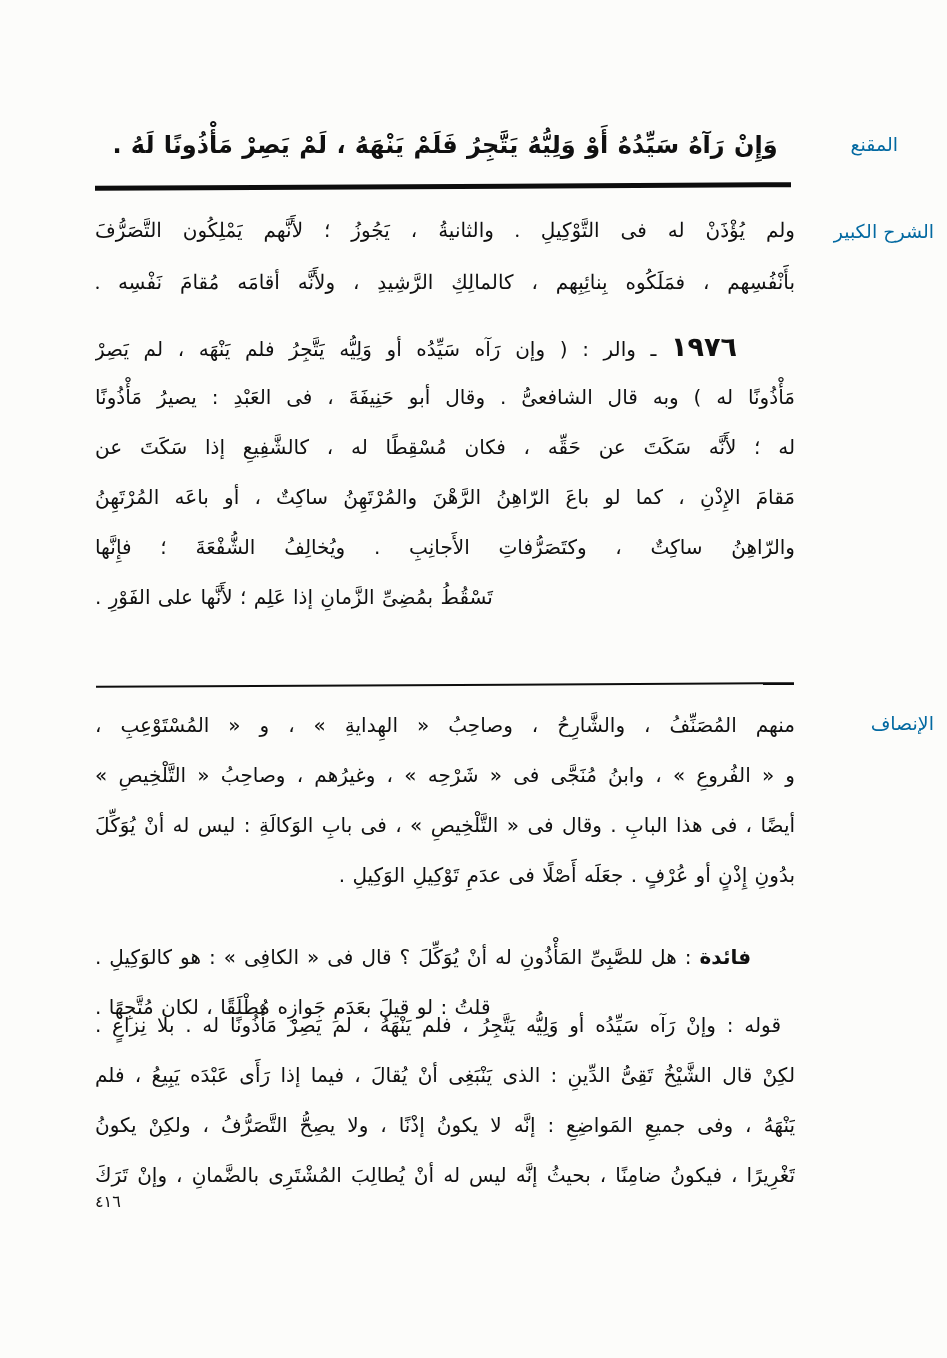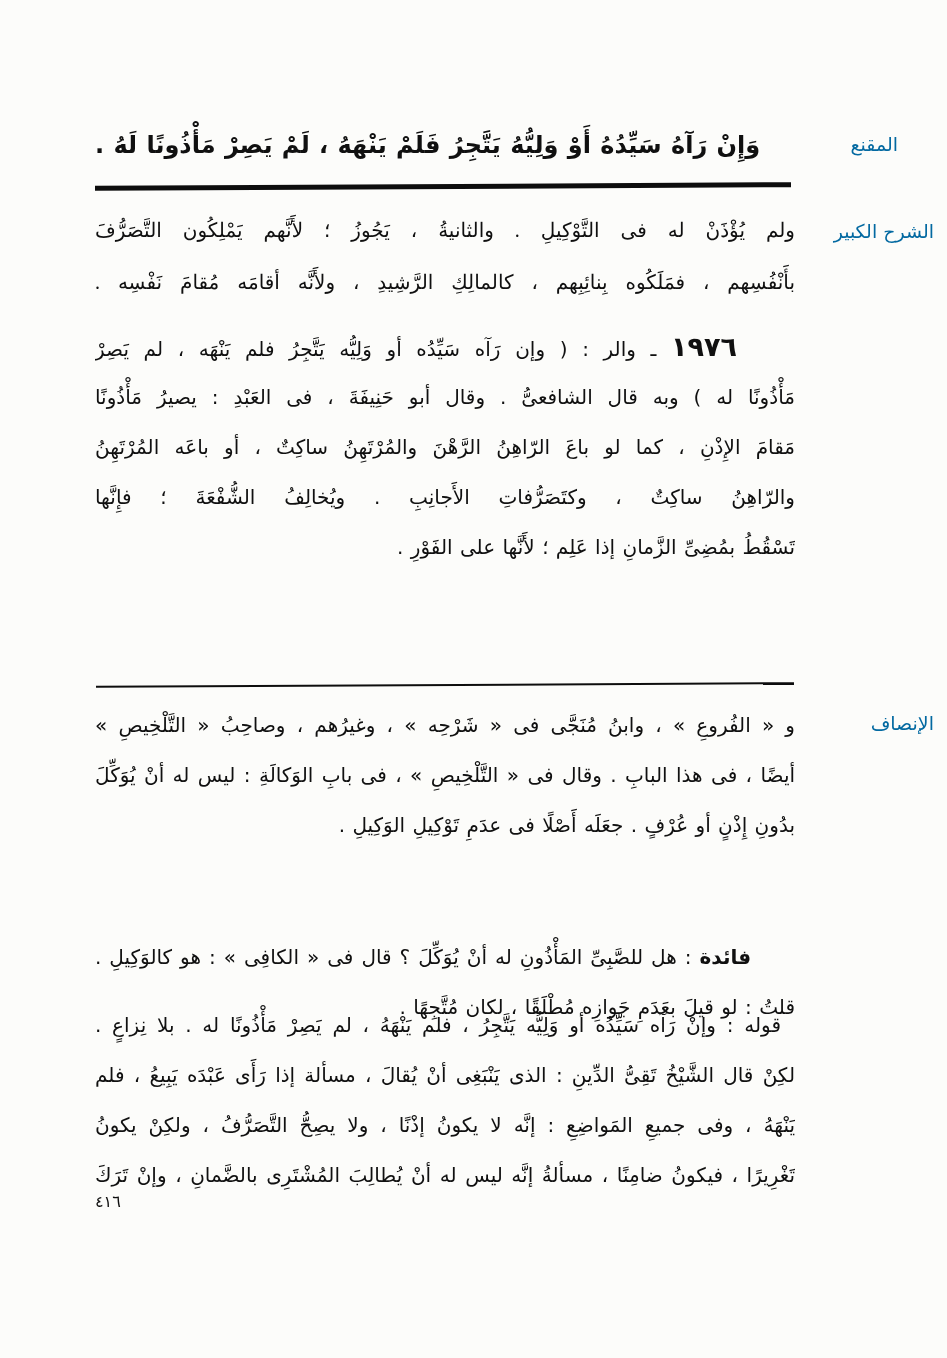--- a/index.html
+++ b/index.html
@@ -36,27 +36,27 @@
   }
   .line {
     height: 50px;
     line-height: 50px;
     overflow: hidden;
     font-size: 20px;
     word-spacing: 1px;
   }
   .just   { text-align: justify; text-align-last: justify; }
   .right  { text-align: right; }
-  .center { text-align: right; }
+  .center { text-align: left; }
 
   #matn-block { top: 116px; }
   #matn-block .line {
     height: 58px; line-height: 58px;
     font-weight: bold; font-size: 24px;
-    text-align: left;
+    text-align: center;
   }
 
   .rule { position: absolute; background: #0d0d0d; }
   #rule-top    { top: 184px; left: 95px; width: 696px; height: 5px; transform: rotate(-0.3deg); }
   #rule-middle { top: 684px; left: 96px; width: 698px; height: 2px; transform: rotate(-0.3deg); }
 
   #sharh-block  { top: 204px; }
   #sharh-block .line { height: 52px; line-height: 52px; font-family: Liberation Serif, serif; }
 
   #masala-block { top: 322px; }
@@ -103,43 +103,45 @@
     <div class="line just">ولم يُؤْذَنْ له فى التَّوْكِيلِ . والثانيةُ ، يَجُوزُ ؛ لأَنَّهم يَمْلِكُون التَّصَرُّفَ</div>
     <div class="line just">بأَنْفُسِهم ، فمَلَكُوه بِنائِبِهم ، كالمالِكِ الرَّشِيدِ ، ولأَنَّه أقامَه مُقامَ نَفْسِه .</div>
   </div>
 
   <div class="column" id="masala-block">
     <div class="line just masala-first">
       <span class="masala-number">١٩٧٦</span>
       <span>ـ والر : ( وإن رَآه سَيِّدُه أو وَلِيُّه يَتَّجِرُ فلم يَنْهَه ، لم يَصِرْ</span>
     </div>
     <div class="line just">مَأْذُونًا له ) وبه قال الشافعىُّ . وقال أبو حَنِيفَةَ ، فى العَبْدِ : يصيرُ مَأْذُونًا</div>
+    <div class="line just">له ؛ لأَنَّه سَكَتَ عن حَقِّه ، فكان مُسْقِطًا له ، كالشَّفِيعِ إذا سَكَتَ عن</div>
     <div class="line just">مَقامَ الإِذْنِ ، كما لو باعَ الرّاهِنُ الرَّهْنَ والمُرْتَهِنُ ساكِتٌ ، أو باعَه المُرْتَهِنُ</div>
     <div class="line just">والرّاهِنُ ساكِتٌ ، وكتَصَرُّفاتِ الأَجانِبِ . ويُخالِفُ الشُّفْعَةَ ؛ فإِنَّها</div>
     <div class="line center">تَسْقُطُ بمُضِىِّ الزَّمانِ إذا عَلِم ؛ لأَنَّها على الفَوْرِ .</div>
   </div>
 
   <div class="rule" id="rule-middle"></div>
 
   <div class="column" id="insaf-block">
+    <div class="line just">منهم المُصَنِّفُ ، والشَّارِحُ ، وصاحِبُ « الهِدايةِ » ، و « المُسْتَوْعِبِ ،</div>
     <div class="line just">و « الفُروعِ » ، وابنُ مُنَجَّى فى « شَرْحِه » ، وغيرُهم ، وصاحِبُ « التَّلْخِيصِ »</div>
     <div class="line just">أيضًا ، فى هذا البابِ . وقال فى « التَّلْخِيصِ » ، فى بابِ الوَكالَةِ : ليس له أنْ يُوَكِّلَ</div>
     <div class="line right">بدُونِ إِذْنٍ أو عُرْفٍ . جعَلَه أَصْلًا فى عدَمِ تَوْكِيلِ الوَكِيلِ .</div>
   </div>
 
   <div class="column" id="faida-block">
     <div class="line just faida-first">
       <span class="bold-word">فائدة</span>
       <span>: هل للصَّبِىِّ المَأْذُونِ له أنْ يُوَكِّلَ ؟ قال فى « الكافِى » : هو كالوَكِيلِ .</span>
     </div>
     <div class="line center">قلتُ : لو قيلَ بعَدَمِ جَوازِه مُطْلَقًا ، لكان مُتَّجِهًا .</div>
   </div>
 
   <div class="column" id="quluhu-block">
     <div class="line just quluhu-first">قوله : وإنْ رَآه سَيِّدُه أو وَلِيُّه يَتَّجِرُ ، فلم يَنْهَهُ ، لم يَصِرْ مَأْذُونًا له . بلا نِزاعٍ .</div>
-    <div class="line just">لكِنْ قال الشَّيْخُ تَقِىُّ الدِّينِ : الذى يَنْبَغِى أنْ يُقالَ ، مسألة إذا رَأَى عَبْدَه يَبِيعُ ، فلم</div>
+    <div class="line just">لكِنْ قال الشَّيْخُ تَقِىُّ الدِّينِ : الذى يَنْبَغِى أنْ يُقالَ ، فيما إذا رَأَى عَبْدَه يَبِيعُ ، فلم</div>
     <div class="line just">يَنْهَهُ ، وفى جميعِ المَواضِعِ : إنَّه لا يكونُ إذْنًا ، ولا يصِحُّ التَّصَرُّفُ ، ولكِنْ يكونُ</div>
-    <div class="line just">تَغْرِيرًا ، فيكونُ ضامِنًا ، مسألةُ إنَّه ليس له أنْ يُطالِبَ المُشْتَرِى بالضَّمانِ ، وإنْ تَرَكَ</div>
+    <div class="line just">تَغْرِيرًا ، فيكونُ ضامِنًا ، بحيثُ إنَّه ليس له أنْ يُطالِبَ المُشْتَرِى بالضَّمانِ ، وإنْ تَرَكَ</div>
   </div>
 
   <div id="page-number">٤١٦</div>
 
 </div>
 
 </body></html>

